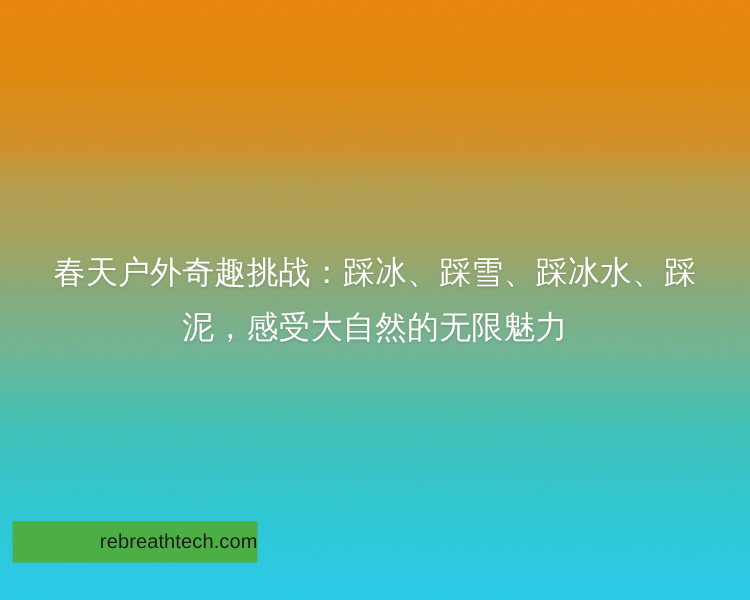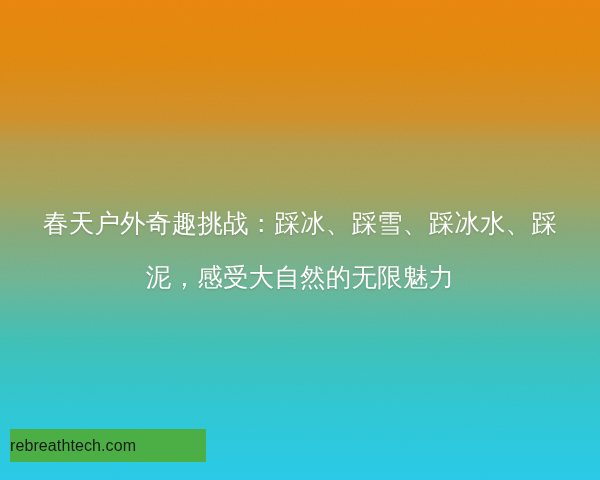--- a/index.html
+++ b/index.html
@@ -39,38 +39,38 @@
     position: absolute;
     left: 0;
     right: 0;
     top: 196px;
     z-index: 3;
     padding: 0 24px;
     box-sizing: border-box;
     text-align: center;
     color: #ffffff;
     font-size: 25.5px;
-    line-height: 54px;
+    line-height: 44px;
     font-weight: 400;
     letter-spacing: 0.2px;
     text-shadow: 0 1px 2px rgba(60, 70, 40, 0.28);
     white-space: pre-line;
   }
 
   
   #watermark-badge {
     position: absolute;
     left: 10px;
-    top: 429px;
+    top: 417px;
     width: 196px;
     height: 33px;
     z-index: 4;
     display: flex;
     align-items: center;
-    justify-content: flex-start;
+    justify-content: flex-end;
     box-sizing: border-box;
   }
 
   #watermark-label {
     font-size: 16px;
     font-weight: 400;
     letter-spacing: 0.1px;
     line-height: 1;
     white-space: nowrap;
   }

